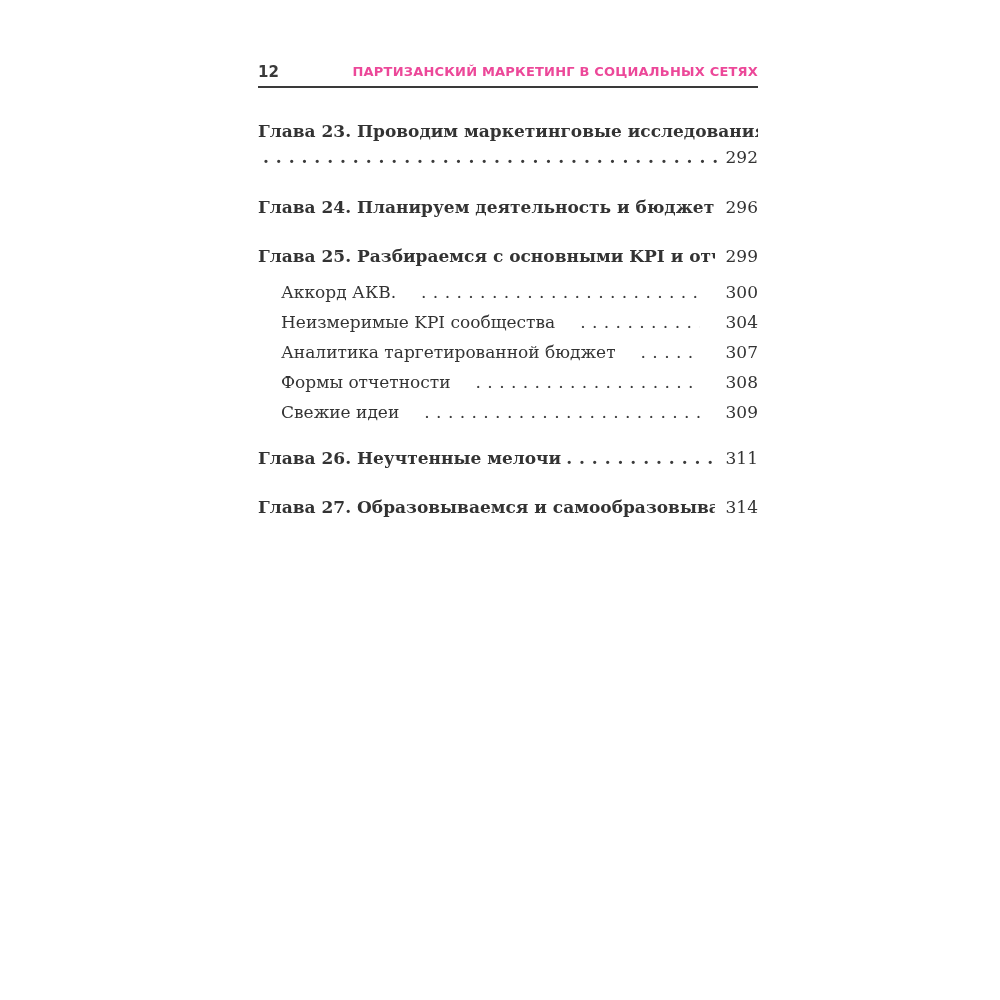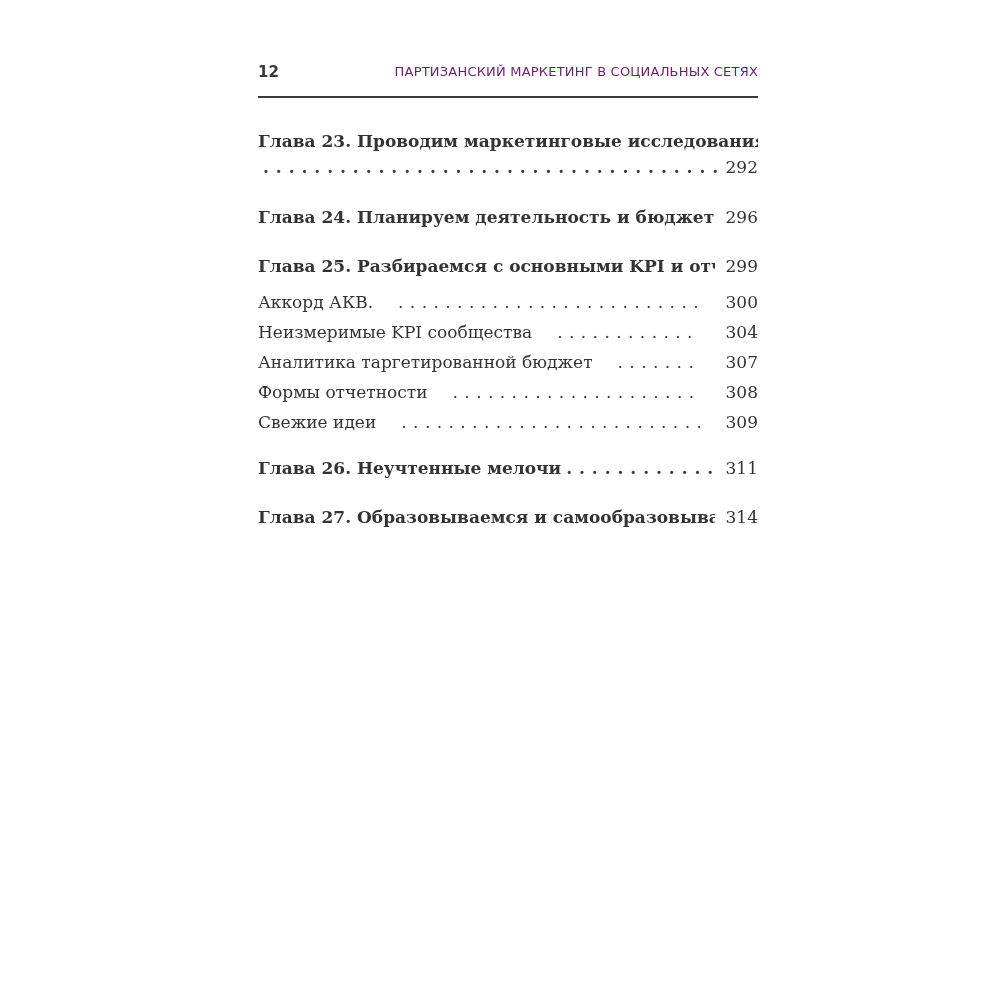--- a/index.html
+++ b/index.html
@@ -22,33 +22,33 @@
     margin-left: 258px;
     width: 500px;
     padding-top: 64px;
   }
   
   .page-header {
     display: flex;
     justify-content: space-between;
     align-items: flex-end;
     border-bottom: 2px solid #3a3a3a;
-    padding-bottom: 16px;
+    padding-bottom: 6px;
     font-family: "DejaVu Sans", "Liberation Sans", sans-serif;
   }
   .folio {
     font-size: 15px;
     font-weight: bold;
     color: #3a3a3a;
     line-height: 16px;
   }
   .running-head {
     font-size: 13px;
-    font-weight: normal;
-    color: #701a75;
+    font-weight: bold;
+    color: #ec4899;
     letter-spacing: 0.2px;
     line-height: 16px;
   }
   
   .toc {
     margin-top: 0;
   }
   .toc-row {
     display: flex;
     align-items: baseline;
@@ -59,20 +59,21 @@
   .chapter-block .page-num { font-weight: normal; }
   .first-block { margin-top: 30px; }
   .mt-24 { margin-top: 24px; }
   .mt-23 { margin-top: 23px; }
   .mt-18 { margin-top: 18px; }
   .subs {
     margin-top: 8px;
   }
   .subs .toc-row {
     line-height: 30px;
+    margin-left: 23px;
     font-weight: normal;
     gap: 20px;
   }
   .entry-title {
     white-space: nowrap;
     flex: 0 1 auto;
     overflow: hidden;
   }
   .dot-leader {
     flex: 1 1 0;

